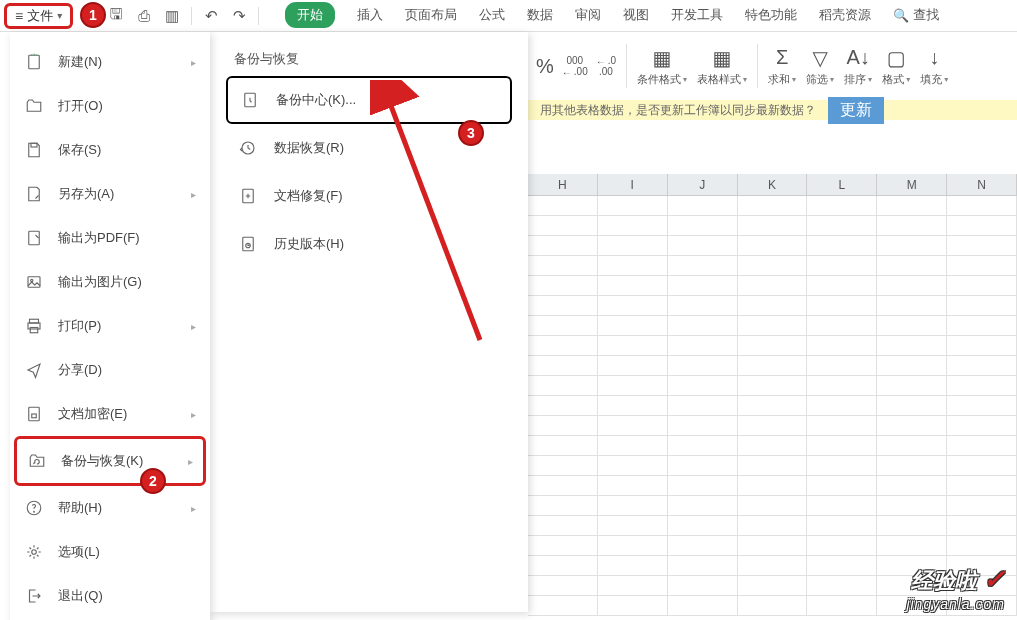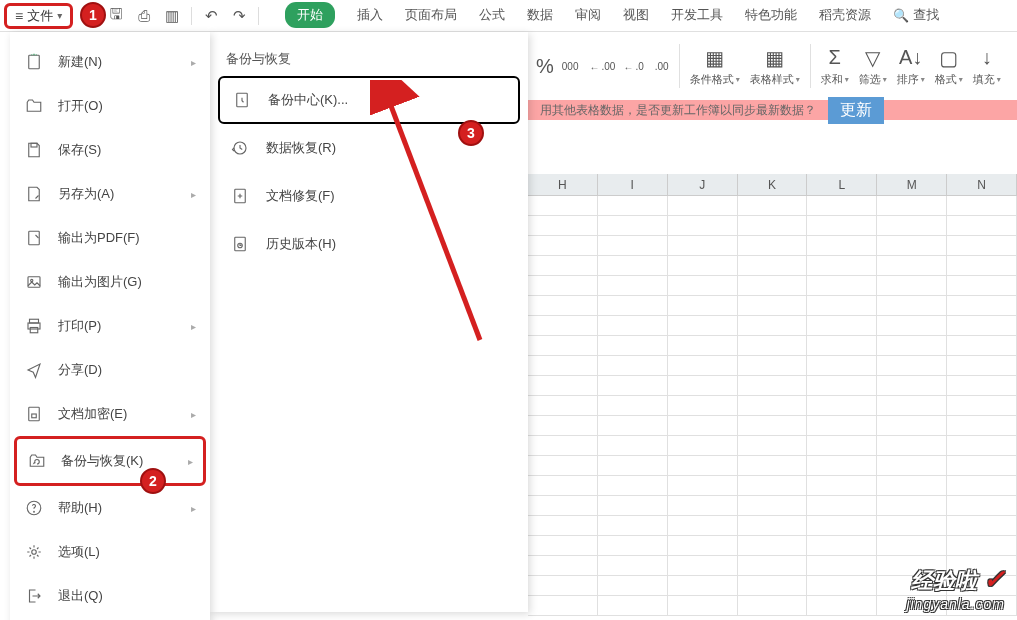--- a/index.html
+++ b/index.html
@@ -18,33 +18,33 @@
     .rtab.active { background: #2ea05e; color: #fff; padding: 4px 12px; border-radius: 11px; }
     .find-btn { display: flex; align-items: center; gap: 4px; }
 
     .ribbon-tools { position: absolute; top: 32px; left: 528px; right: 0; height: 68px; background: #fff; display: flex; align-items: center; padding: 0 8px; gap: 10px; }
     .rt-group { display: flex; flex-direction: column; align-items: center; gap: 2px; }
     .rt-icon { font-size: 20px; color: #555; height: 24px; display:flex; align-items:center; }
     .rt-label { font-size: 11px; color: #555; display: flex; align-items: center; gap: 2px; }
     .rt-drop { font-size: 8px; color: #888; }
     .rt-sep { width: 1px; height: 44px; background: #e0e0e0; }
     .pct-group { display: flex; align-items: center; gap: 8px; }
-    .pct-item { display: flex; flex-direction: row; align-items: center; font-size: 11px; color: #555; gap: 11px; }
-
-    .notif-bar { position: absolute; top: 100px; left: 528px; right: 0; height: 20px; background: #fca5a5; display: flex; align-items: center; padding: 0 12px; font-size: 12px; color: #666; gap: 12px; }
+    .pct-item { display: flex; flex-direction: column; align-items: center; font-size: 11px; color: #555; }
+
+    .notif-bar { position: absolute; top: 100px; left: 528px; right: 0; height: 20px; background: #fef9c3; display: flex; align-items: center; padding: 0 12px; font-size: 12px; color: #666; gap: 12px; }
     .notif-bar .upd-btn { background: #5b9bd5; color: #fff; padding: 3px 12px; border: none; font-size: 16px; cursor: pointer; }
 
     .file-menu { position: absolute; top: 32px; left: 10px; width: 200px; background: #fff; box-shadow: 2px 2px 8px rgba(0,0,0,0.15); z-index: 10; padding: 8px 0; }
     .fm-item { display: flex; align-items: center; padding: 12px 14px; gap: 14px; cursor: pointer; position: relative; }
     .fm-item.highlighted { border: 3px solid #d42020; border-radius: 6px; margin: 0 4px; padding: 12px 10px; }
     .fm-icon { width: 20px; height: 20px; display: flex; align-items: center; justify-content: center; color: #666; }
     .fm-label { font-size: 13px; color: #444; flex: 1; }
     .fm-arrow { font-size: 10px; color: #aaa; }
 
-    .sub-menu { position: absolute; top: 32px; left: 210px; width: 318px; background: #fff; box-shadow: 2px 2px 8px rgba(0,0,0,0.15); z-index: 9; padding: 8px 0; min-height: 580px; }
+    .sub-menu { position: absolute; top: 32px; left: 210px; width: 318px; background: #fff; box-shadow: 2px 2px 8px rgba(0,0,0,0.15); z-index: 9; padding: 8px 8px; min-height: 580px; }
     .sm-title { font-size: 13px; color: #555; padding: 10px 16px 8px; }
     .sm-item { display: flex; align-items: center; padding: 14px 20px; gap: 16px; cursor: pointer; }
     .sm-item.highlighted { border: 2px solid #000000; border-radius: 6px; margin: 0 8px; padding: 12px 12px; }
     .sm-icon { width: 20px; height: 20px; display: flex; align-items: center; justify-content: center; color: #666; }
     .sm-label { font-size: 13px; color: #444; }
 
     .badge { position: absolute; width: 26px; height: 26px; background: #d42020; color: #fff; border-radius: 50%; display: flex; align-items: center; justify-content: center; font-weight: bold; font-size: 14px; z-index: 20; border: 2px solid #a01010; }
     .badge1 { top: 2px; left: 80px; }
     .badge2 { top: 468px; left: 140px; }
     .badge3 { top: 120px; left: 458px; }

